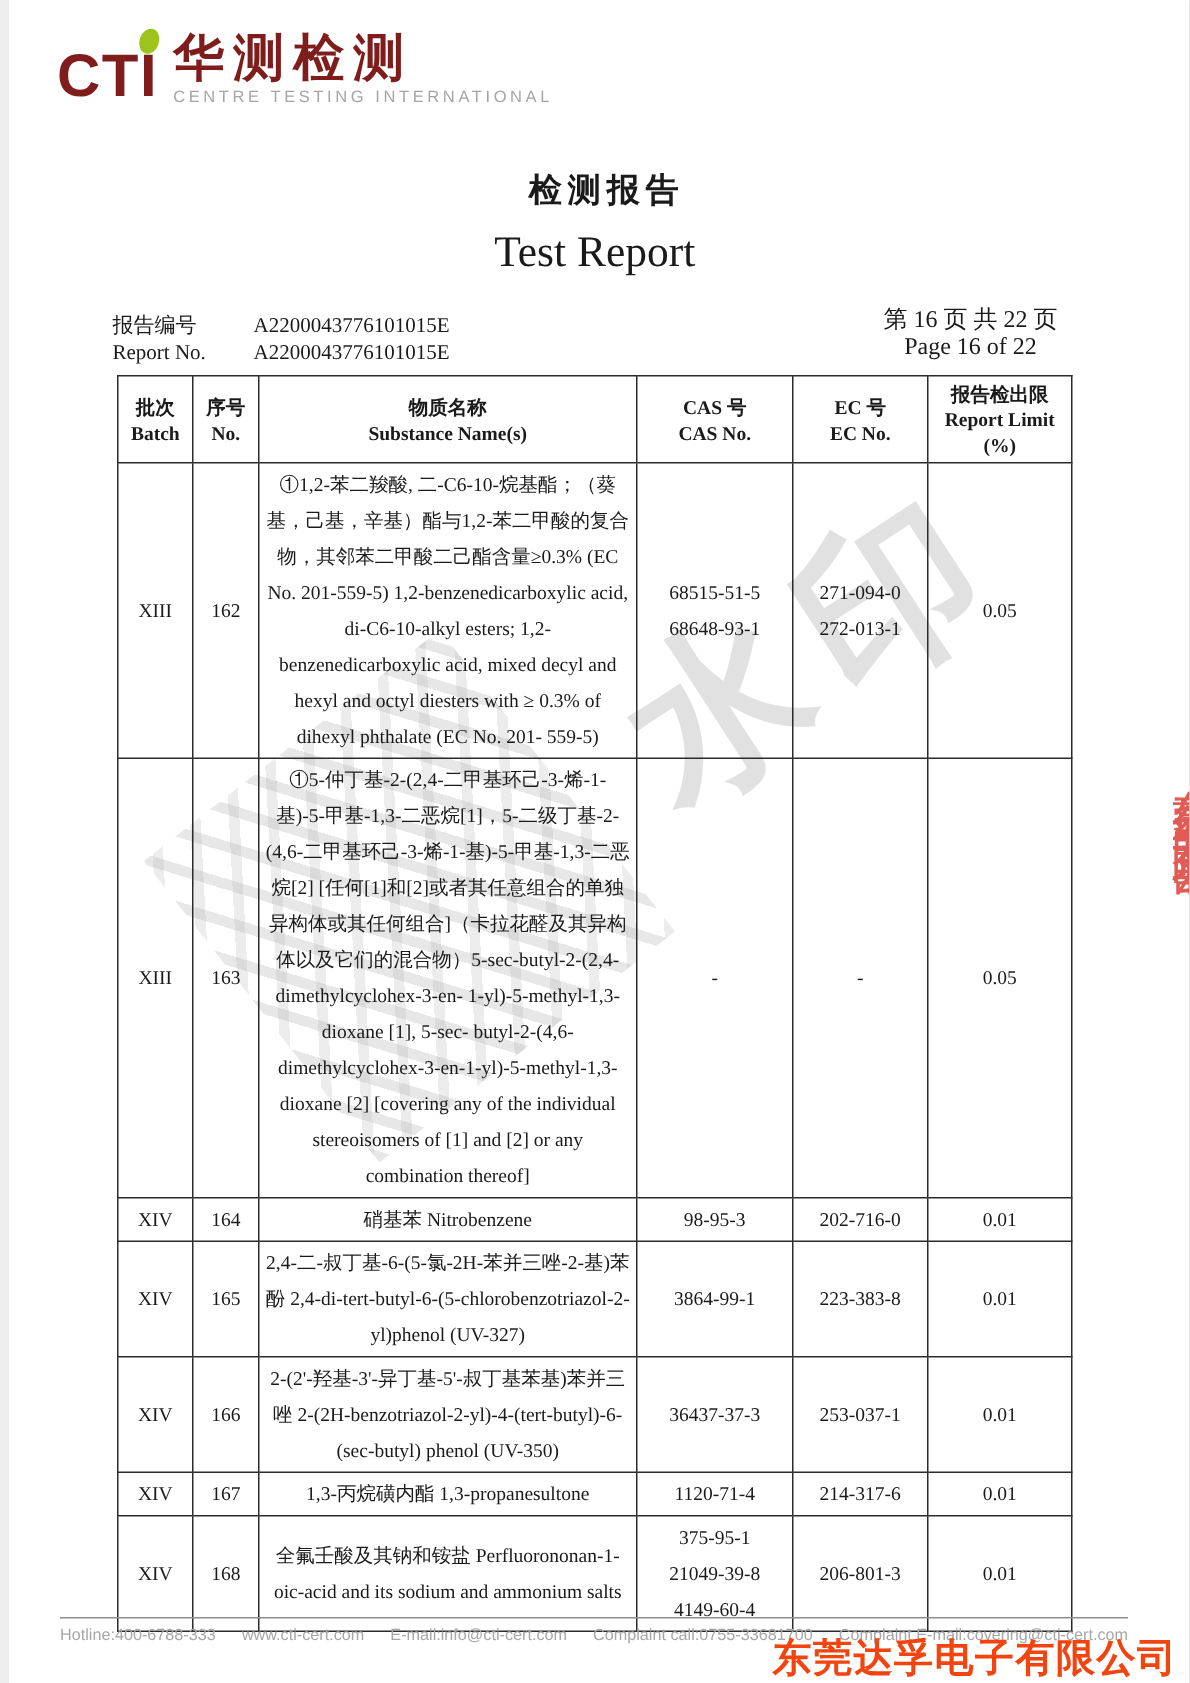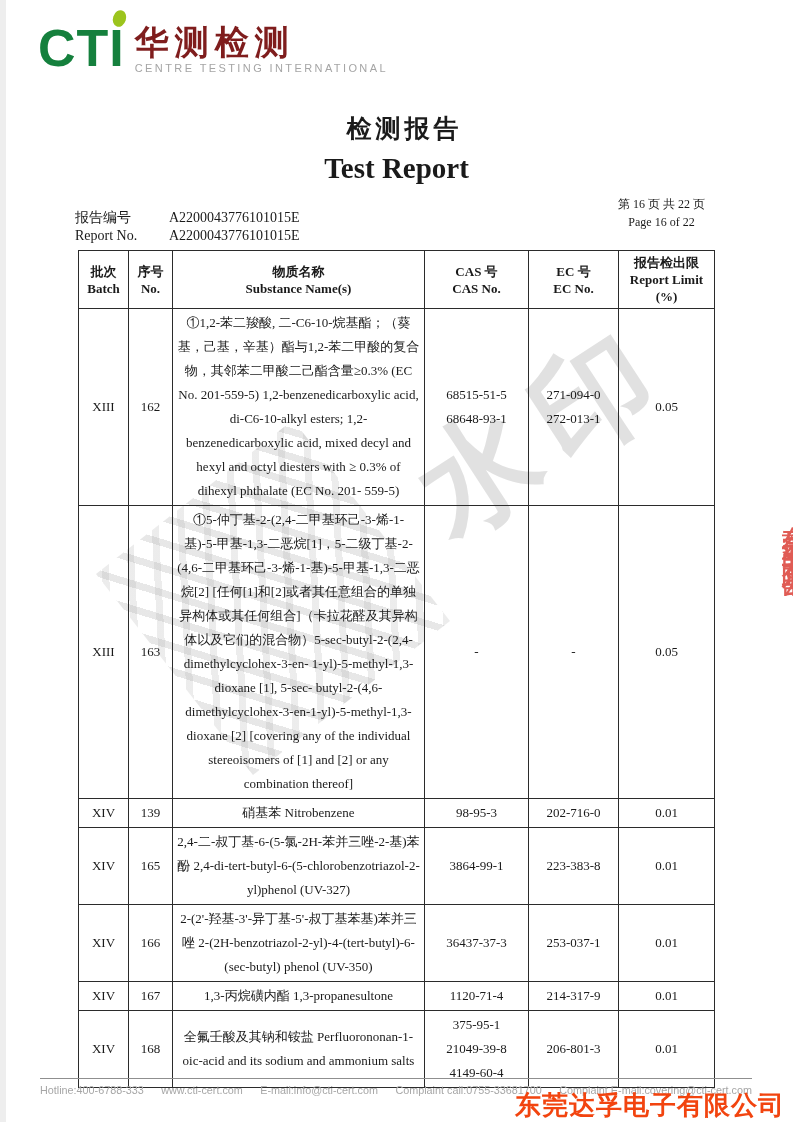--- a/index.html
+++ b/index.html
@@ -18,57 +18,57 @@
   .page::before{
     content:"";position:absolute;left:0;top:0;width:6px;height:100%;
     background:#e2e2e2;opacity:.6;
   }
 
   
   .logo{position:absolute;left:38px;top:22px;display:flex;align-items:flex-end;gap:10px;}
   .cti{
     position:relative;
     font-family:"Liberation Sans","DejaVu Sans",sans-serif;
-    font-weight:bold;font-size:52px;line-height:1;
-    color:#15803d;letter-spacing:1px;
+    font-weight:bold;font-size:40px;line-height:1;
+    color:#7f1d1d;letter-spacing:1px;
   }
   .cti-dot{
     position:absolute;right:-1px;top:-12px;
     width:13px;height:17px;border-radius:50%;
     background:#9cc41d;transform:rotate(18deg);
   }
   .logo-cn{
     font-family:"Liberation Sans","DejaVu Sans",sans-serif;
     font-weight:bold;font-size:34px;line-height:1;
     color:#7f1d1d;letter-spacing:6px;white-space:nowrap;
   }
   .logo-sub{
     font-family:"Liberation Sans","DejaVu Sans",sans-serif;
     font-size:11px;color:#a5a5a5;letter-spacing:2.4px;margin-top:3px;white-space:nowrap;
   }
 
   
   .title-cn{
     position:absolute;left:0;right:0;top:112px;text-align:center;
-    font-size:25px;font-weight:bold;letter-spacing:4px;padding-left:16px;
+    font-size:22px;font-weight:bold;letter-spacing:4px;padding-left:16px;
   }
   .title-en{
     position:absolute;left:0;right:0;top:152px;text-align:center;
-    font-size:29px;font-weight:bold;
+    font-size:29px;font-weight:normal;
   }
 
   
   .info-left{
     position:absolute;left:75px;top:209px;
     display:grid;grid-template-columns:82px auto;column-gap:12px;
     font-size:14px;line-height:18px;
   }
   .info-right{
-    position:absolute;right:88px;top:195px;text-align:center;
-    font-size:12px;line-height:18px;
+    position:absolute;right:88px;top:205px;text-align:center;
+    font-size:16px;line-height:18px;
   }
 
   
   table.report{
     position:absolute;left:78px;top:250px;width:636px;
     border-collapse:collapse;table-layout:fixed;
   }
   table.report col.c-batch{width:50px;}
   table.report col.c-no{width:44px;}
   table.report col.c-sub{width:252px;}
@@ -215,21 +215,21 @@
     <td>XIII</td>
     <td>163</td>
     <td class="sub-cell">①5-仲丁基-2-(2,4-二甲基环己-3-烯-1-基)-5-甲基-1,3-二恶烷[1]，5-二级丁基-2-(4,6-二甲基环己-3-烯-1-基)-5-甲基-1,3-二恶烷[2] [任何[1]和[2]或者其任意组合的单独异构体或其任何组合]（卡拉花醛及其异构体以及它们的混合物）5-sec-butyl-2-(2,4-dimethylcyclohex-3-en- 1-yl)-5-methyl-1,3-dioxane [1], 5-sec- butyl-2-(4,6-dimethylcyclohex-3-en-1-yl)-5-methyl-1,3-dioxane [2] [covering any of the individual stereoisomers of [1] and [2] or any combination thereof]</td>
     <td class="pre">-</td>
     <td class="pre">-</td>
     <td>0.05</td>
   </tr>
 
   <tr>
     <td>XIV</td>
-    <td>139</td>
+    <td>164</td>
     <td class="sub-cell">硝基苯 Nitrobenzene</td>
     <td class="pre">98-95-3</td>
     <td class="pre">202-716-0</td>
     <td>0.01</td>
   </tr>
 
   <tr>
     <td>XIV</td>
     <td>165</td>
     <td class="sub-cell">2,4-二-叔丁基-6-(5-氯-2H-苯并三唑-2-基)苯酚 2,4-di-tert-butyl-6-(5-chlorobenzotriazol-2-yl)phenol (UV-327)</td>
@@ -245,21 +245,21 @@
     <td class="pre">36437-37-3</td>
     <td class="pre">253-037-1</td>
     <td>0.01</td>
   </tr>
 
   <tr>
     <td>XIV</td>
     <td>167</td>
     <td class="sub-cell">1,3-丙烷磺内酯 1,3-propanesultone</td>
     <td class="pre">1120-71-4</td>
-    <td class="pre">214-317-9</td>
+    <td class="pre">214-317-6</td>
     <td>0.01</td>
   </tr>
 
   <tr>
     <td>XIV</td>
     <td>168</td>
     <td class="sub-cell">全氟壬酸及其钠和铵盐 Perfluorononan-1-oic-acid and its sodium and ammonium salts</td>
     <td class="pre">375-95-1
 21049-39-8
 4149-60-4</td>

